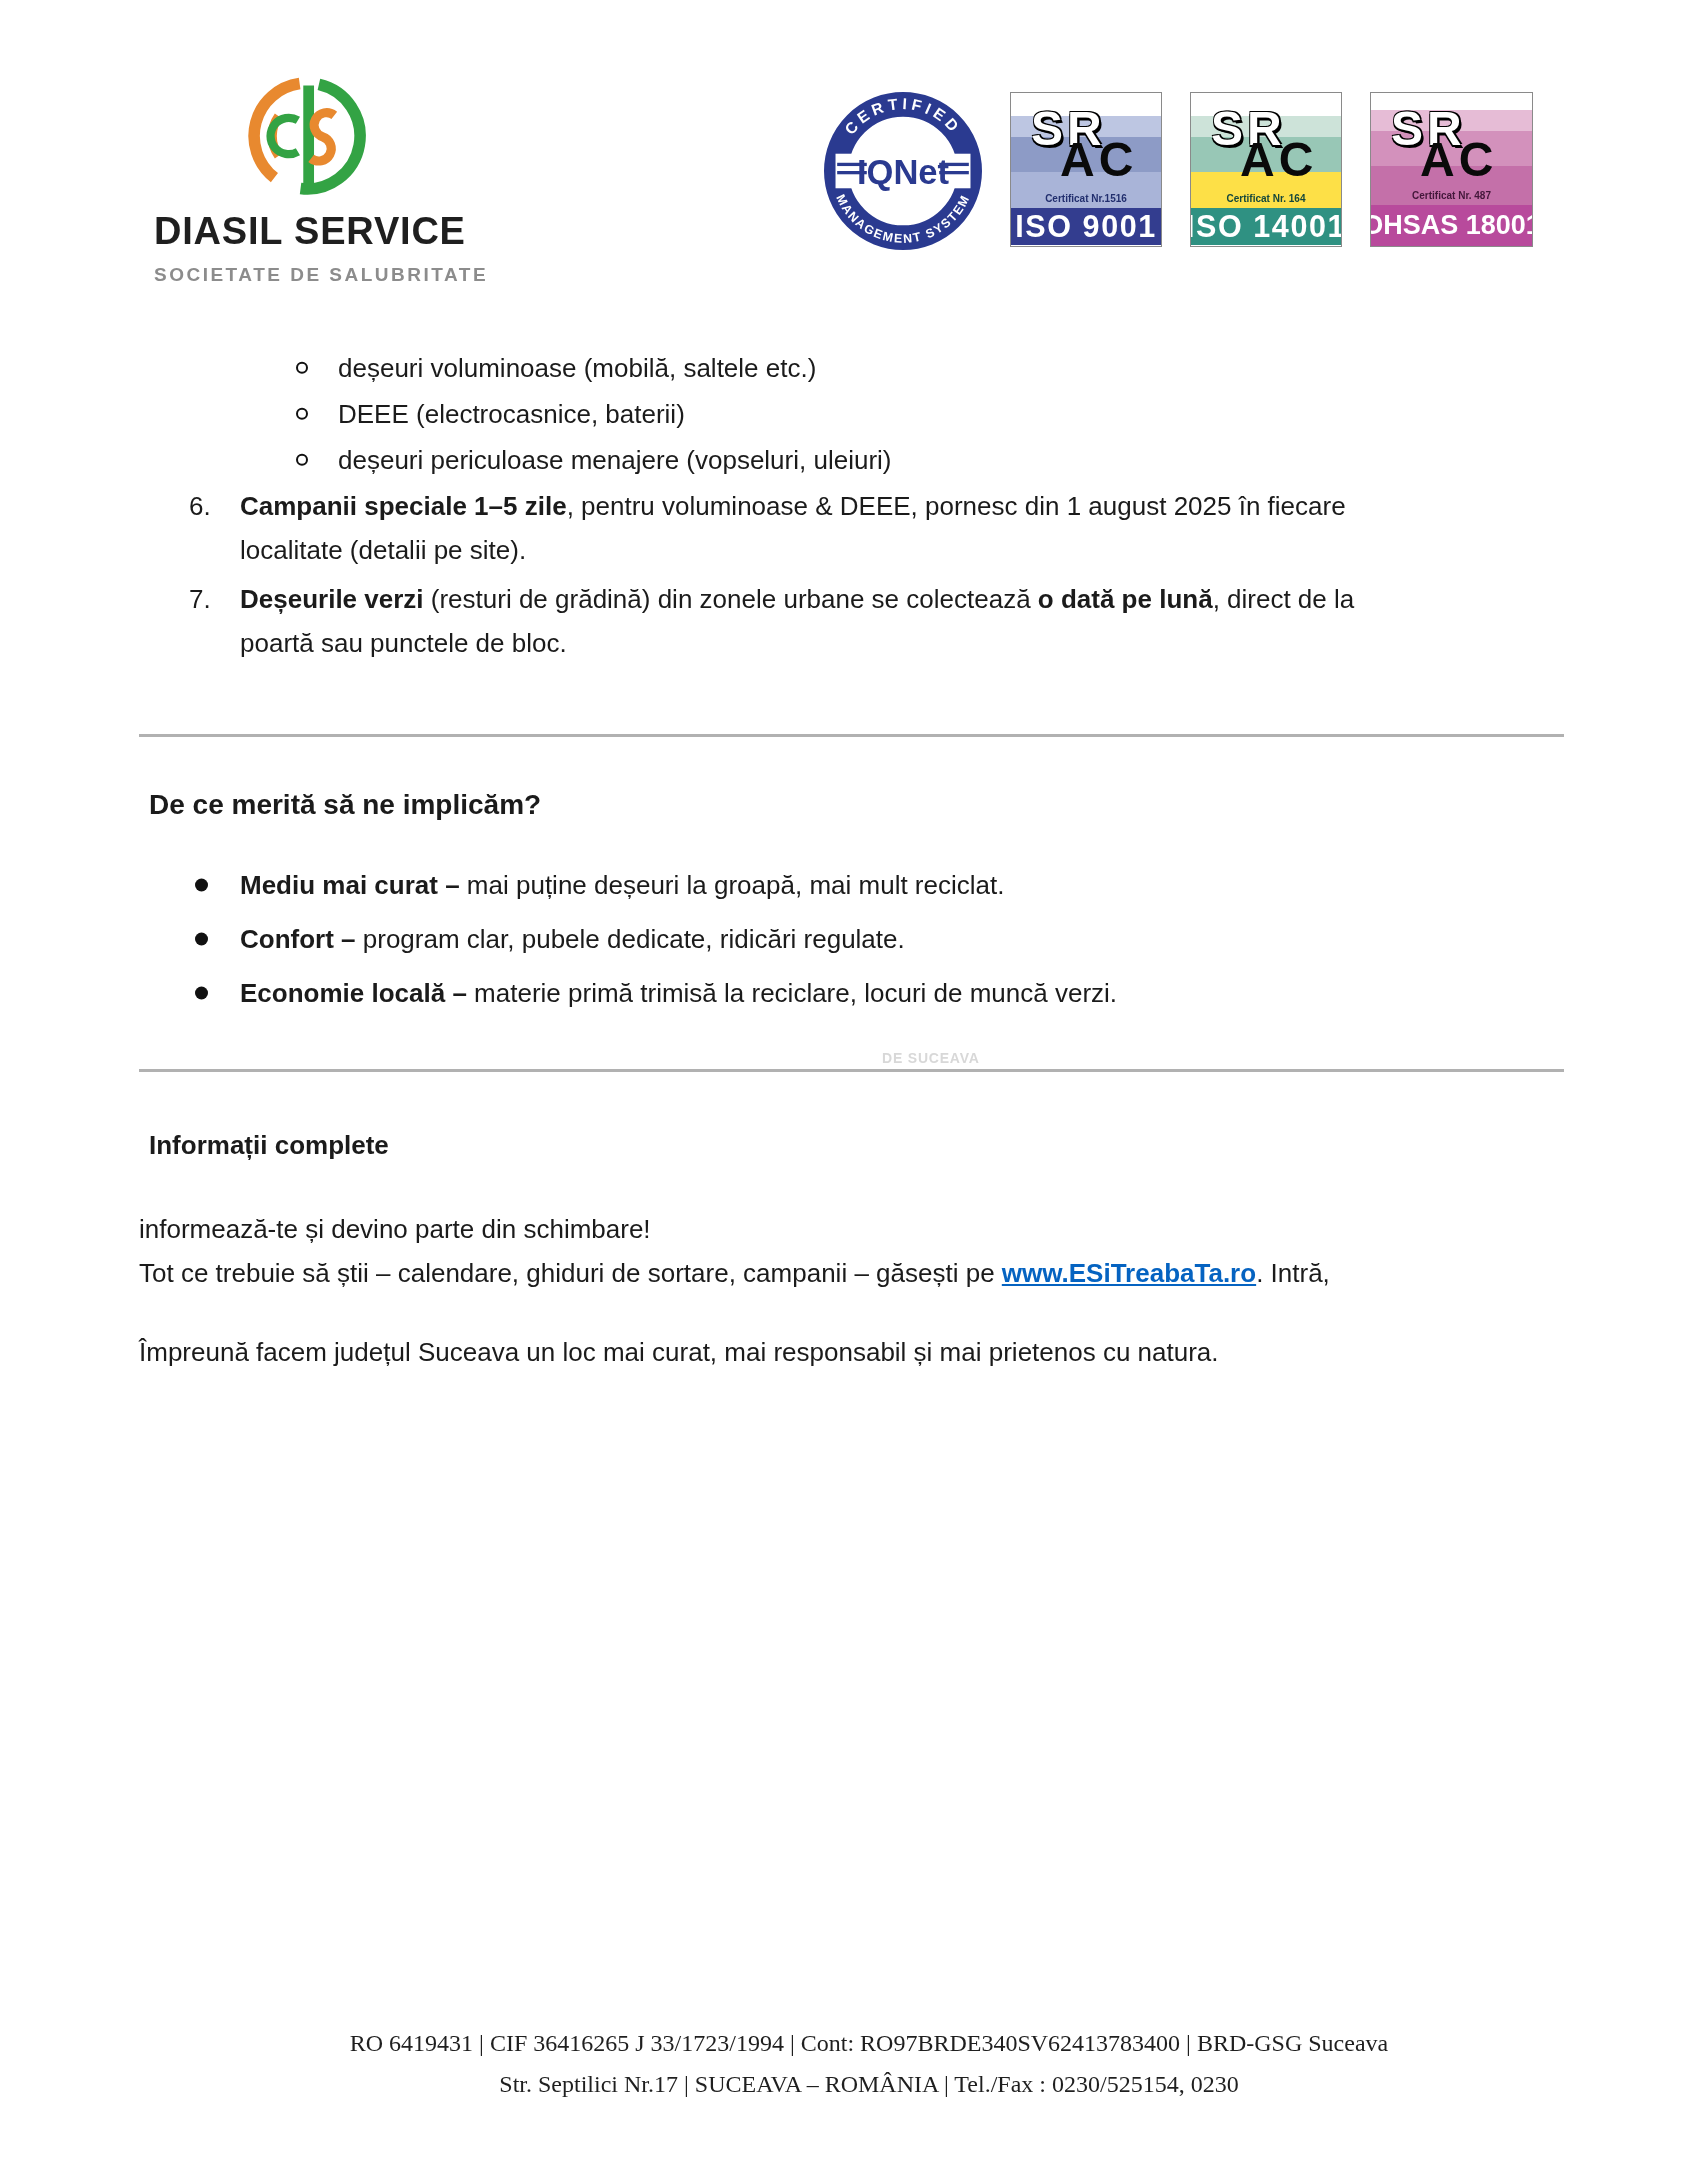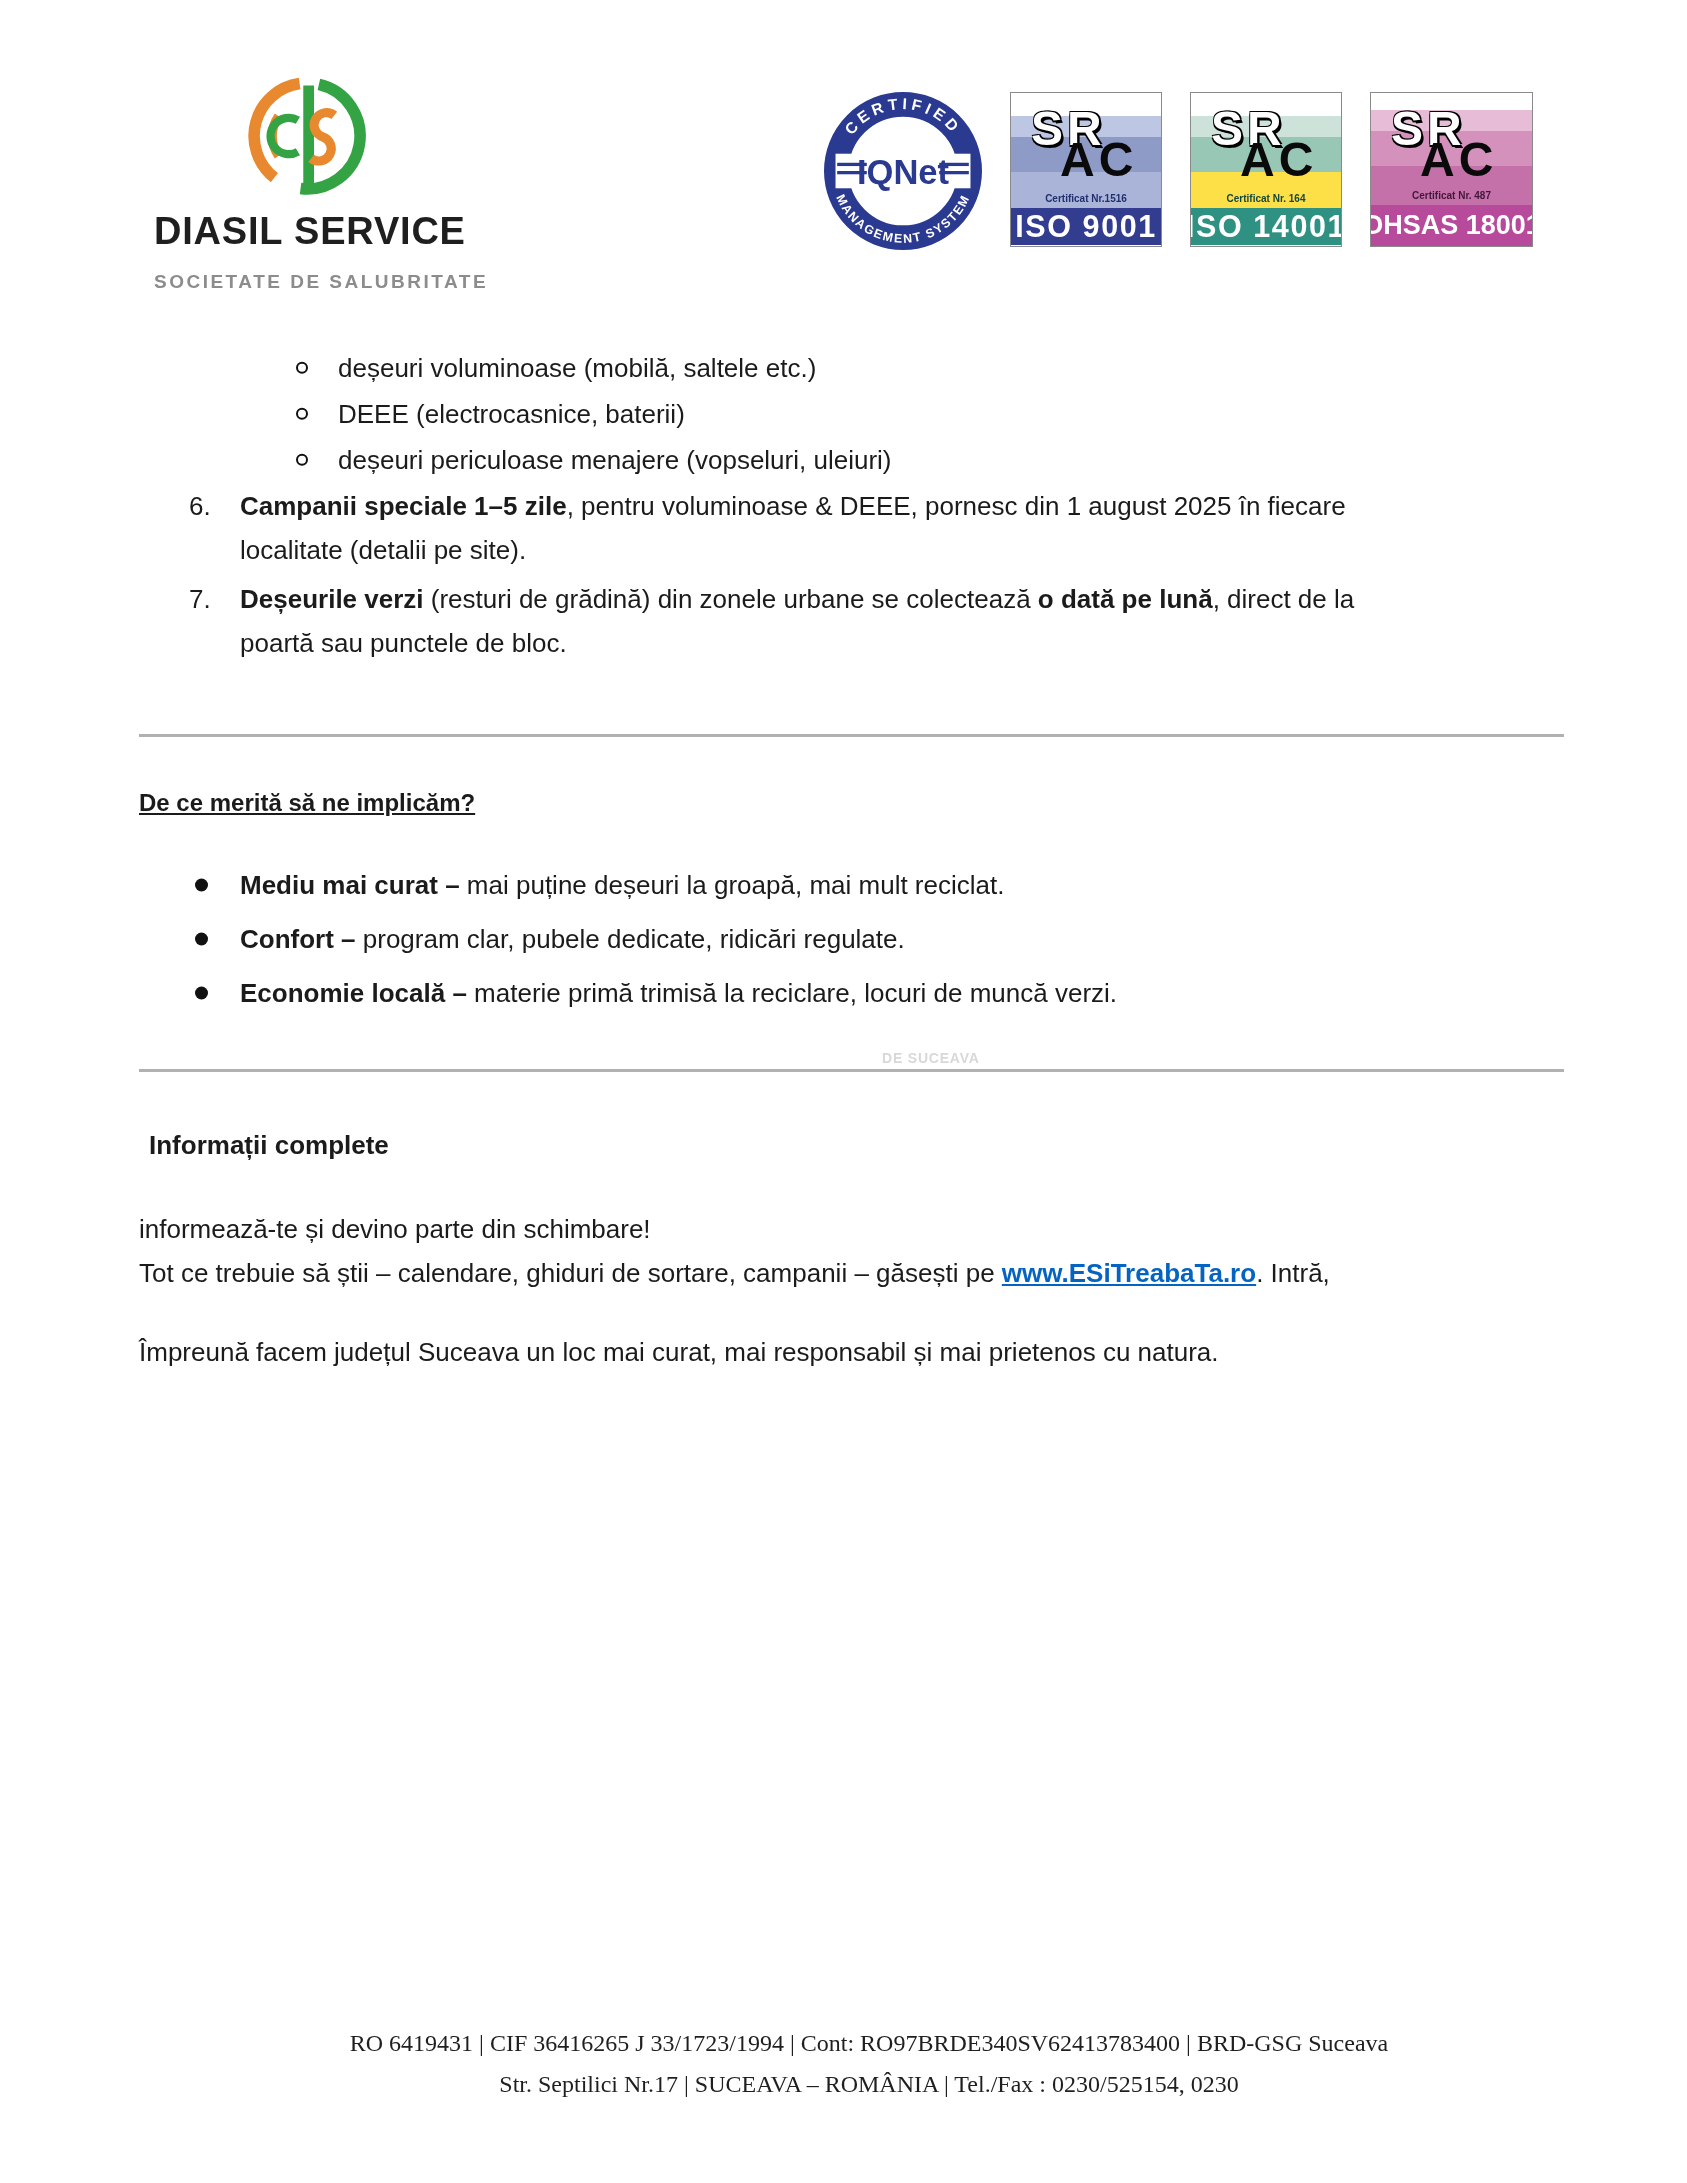--- a/index.html
+++ b/index.html
@@ -5,21 +5,21 @@
 <style>
   html,body { margin:0; padding:0; background:#ffffff; }
   .page {
     position:relative; width:1687px; height:2183px; background:#ffffff;
     font-family:"Liberation Sans", sans-serif; color:#1b1b1b; overflow:hidden;
   }
   
   .brand { position:absolute; left:154px; top:74px; width:306px; text-align:center; }
   .brand svg { display:block; margin:0 auto; }
   .brand-name { margin-top:11.5px; font-size:38px; font-weight:bold; letter-spacing:0.8px; color:#1f1f1f; white-space:nowrap; }
-  .brand-tagline { margin-top:18px; font-size:19px; font-weight:bold; letter-spacing:2.5px; color:#8c8c8c; white-space:nowrap; }
+  .brand-tagline { margin-top:11px; font-size:19px; font-weight:bold; letter-spacing:2.5px; color:#8c8c8c; white-space:nowrap; }
   
   .certs { position:absolute; left:824px; top:92px; display:flex; gap:28px; align-items:flex-start; }
   .srac { position:relative; width:150px; height:153px; border:0.8px solid #8a8a8a; background:#fff; overflow:hidden; }
   .srac.pink { width:161px; }
   .band { width:100%; }
   .band.w  { height:23px; background:#ffffff; }
   .band.b1 { height:21.4px; }
   .band.b2 { height:35px; }
   .band.b3 { height:36px; display:flex; align-items:flex-end; justify-content:center; padding-bottom:4.1px; box-sizing:border-box; }
   .band.foot { height:37px; display:flex; align-items:center; justify-content:center; }
@@ -40,21 +40,21 @@
   .sub-bullets { position:absolute; left:139px; top:345px; font-size:26px; }
   .sb-row { position:relative; height:46px; line-height:46px; padding-left:199px; white-space:nowrap; }
   .sb-marker { position:absolute; left:157px; top:50%; transform:translateY(-50%);
     width:12.4px; height:12.4px; border:2.5px solid #111; border-radius:50%; box-sizing:border-box; }
   .numbered { position:absolute; left:139px; top:484px; font-size:26px; }
   .n-item { position:relative; padding-left:101px; line-height:44px; margin-bottom:5px; }
   .n-num { position:absolute; left:50px; top:0; }
   .line { white-space:nowrap; }
   .divider { position:absolute; left:139px; width:1425px; height:2.5px; background:#b1b1b1; }
   .divider.d1 { top:734px; } .divider.d2 { top:1069px; }
-  .why-heading { position:absolute; left:139px; top:789px; font-size:24px; font-weight:bold; white-space:nowrap;text-decoration:underline; }
+  .why-heading { position:absolute; left:149px; top:789px; font-size:28px; font-weight:bold; white-space:nowrap; }
   .benefits { position:absolute; left:139px; top:863px; font-size:26px; }
   .b-item { position:relative; height:44px; line-height:44px; padding-left:101px; margin-bottom:10px; white-space:nowrap; }
   .b-marker { position:absolute; left:56px; top:50%; transform:translateY(-50%);
     width:13px; height:13px; background:#111; border-radius:50%; }
   .watermark { position:absolute; left:882px; top:1050px; font-size:14px; font-weight:bold;
     letter-spacing:0.8px; color:#d8d8d8; white-space:nowrap; }
   .info-heading { position:absolute; left:149px; top:1130px; font-size:26px; font-weight:bold; white-space:nowrap; }
   .para1 { position:absolute; left:139px; top:1207px; font-size:26px; line-height:44px; }
   .para2 { position:absolute; left:139px; top:1330px; font-size:26px; line-height:44px; white-space:nowrap; }
   .link { color:#0563C1; font-weight:bold; text-decoration:underline; cursor:pointer; }

